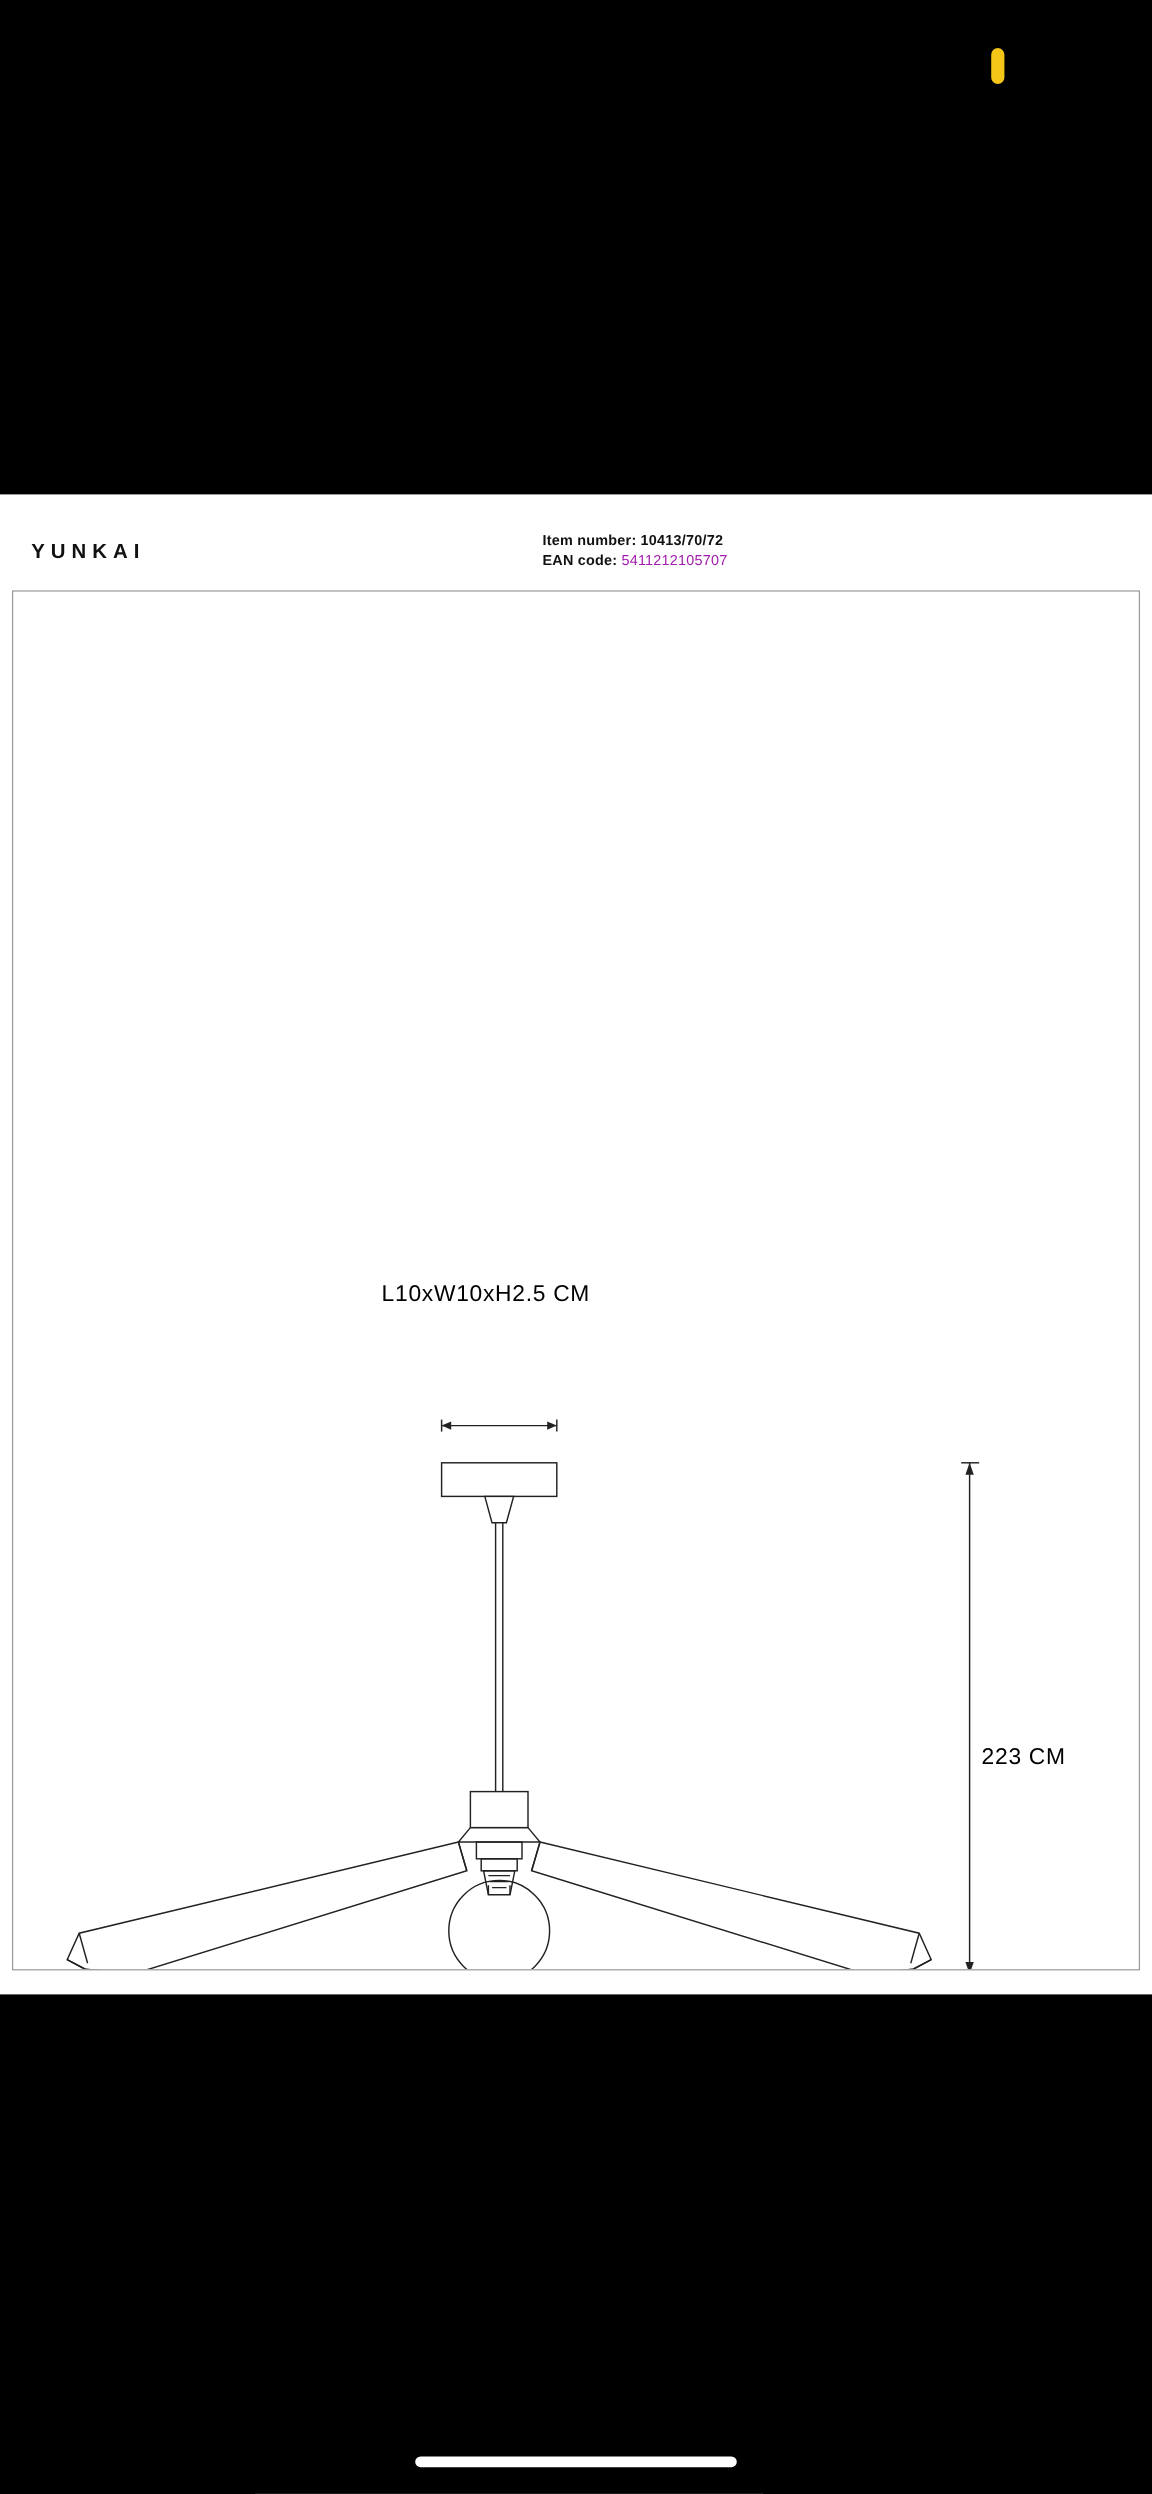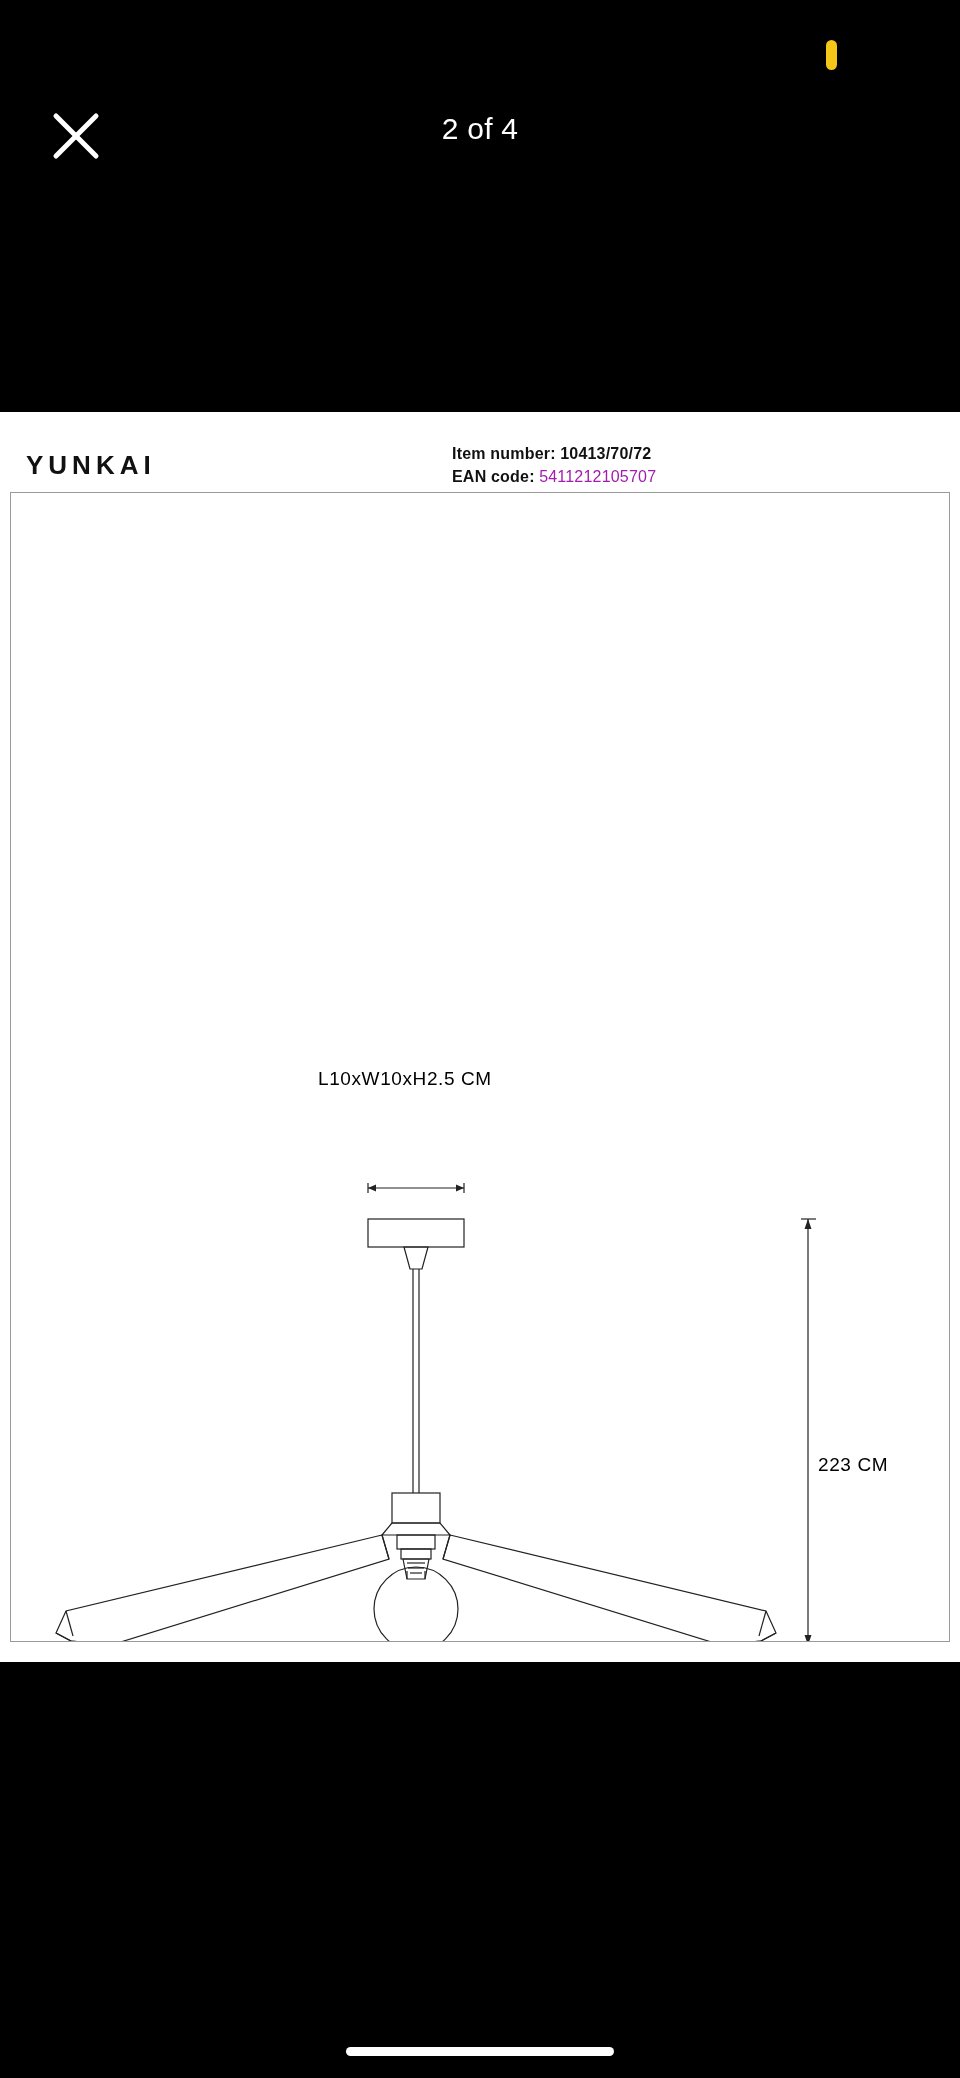--- a/index.html
+++ b/index.html
@@ -71,30 +71,30 @@
     background: #ffffff;
   }
   .sheet-header {
     position: relative;
     height: 72px;
   }
   .brand {
     position: absolute;
     left: 26px;
     top: 38px;
-    font-size: 26px;
+    font-size: 17px;
     font-weight: 700;
     letter-spacing: 5px;
     color: #111;
   }
   .codes {
     position: absolute;
     left: 452px;
     top: 30px;
-    font-size: 16px;
+    font-size: 12px;
     line-height: 1.45;
     color: #333;
   }
   .codes .lbl { font-weight: 700; color: #111; letter-spacing: 0.2px; }
   .codes .val { font-weight: 700; color: #111; letter-spacing: 0.2px; }
   .codes .val-light { font-weight: 400; color: #a21caf; letter-spacing: 0.2px; }
 
   .drawing-frame {
     position: absolute;
     left: 10px;
@@ -132,29 +132,20 @@
 </style>
 </head>
 <body>
 
 <div class="viewer">
 
   <div class="status-bar">
     <div class="status-indicator"></div>
   </div>
 
-  <div class="header">
-    <div class="close-btn">
-      <svg width="56" height="56" viewBox="0 0 56 56" aria-hidden="true">
-        <line x1="8" y1="8" x2="48" y2="48" stroke="#ffffff" stroke-width="5" stroke-linecap="round"></line>
-        <line x1="48" y1="8" x2="8" y2="48" stroke="#ffffff" stroke-width="5" stroke-linecap="round"></line>
-      </svg>
-    </div>
-    <div class="counter">2 of 4</div>
-  </div>
 
   <div class="sheet">
 
     <div class="sheet-header">
       <div class="brand">YUNKAI</div>
       <div class="codes">
         <div>
           <span class="lbl">Item number:</span>
           <span class="val">10413/70/72</span>
         </div>

